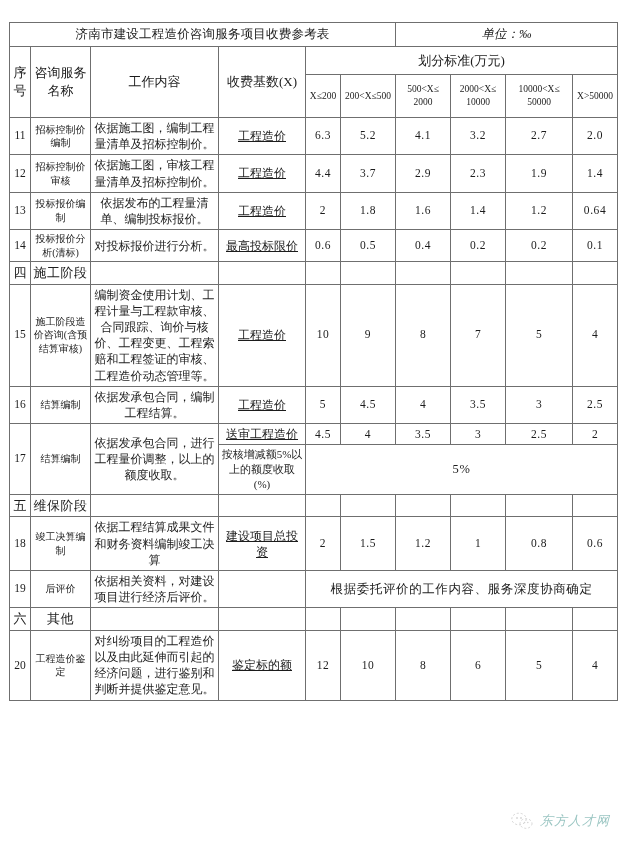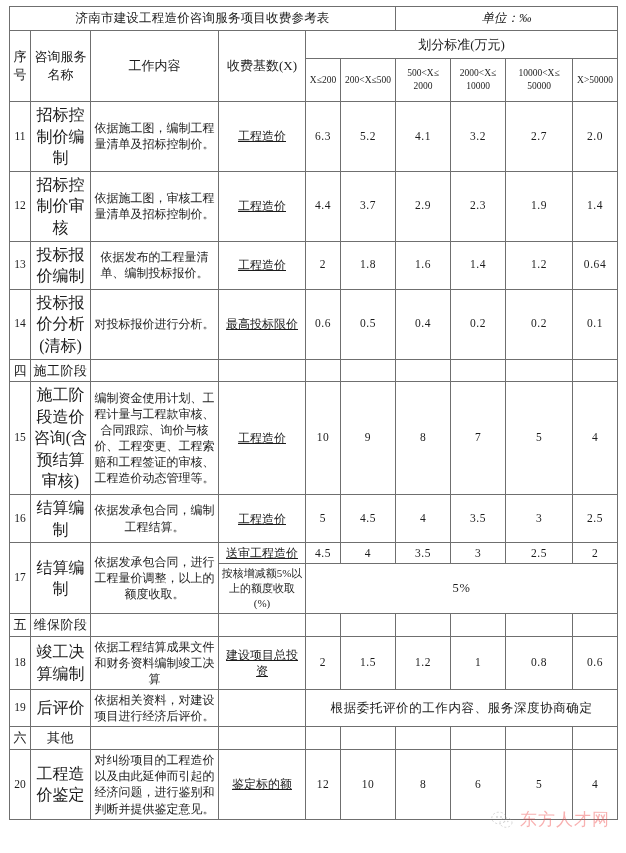--- a/index.html
+++ b/index.html
@@ -18,20 +18,21 @@
   #sheet {
     position: absolute;
     left: 9px;
     top: 6px;
     width: 608px;
   }
   table.fee {
     border-collapse: collapse;
     width: 608px;
     table-layout: fixed;
+    margin-top: 16px;
   }
   table.fee td, table.fee th {
     border: 1px solid #6f6f6f;
     text-align: center;
     vertical-align: middle;
     font-weight: normal;
     padding: 2px 2px;
     line-height: 1.35;
     color: #1c1c1c;
   }
@@ -79,21 +80,21 @@
     line-height: 1.25;
     font-family: "Liberation Serif", serif;
   }
   td.seq { font-size: 11.5px; }
   td.section-seq { font-size: 13px; }
   td.section-name {
     font-size: 13px;
     letter-spacing: 0.5px;
   }
   td.name {
-    font-size: 16px;
+    font-size: 10px;
     line-height: 1.4;
   }
   td.work {
     font-size: 12px;
     line-height: 1.4;
     text-align: center;
   }
   td.base {
     font-size: 12px;
     line-height: 1.4;
@@ -119,24 +120,25 @@
     position: absolute;
     right: 16px;
     bottom: 22px;
     display: flex;
     align-items: center;
     gap: 7px;
     opacity: 0.42;
     pointer-events: none;
   }
   #watermark .wm-text {
-    font-size: 17px;
-    color: #ef4444;
+    font-size: 13px;
+    color: #0f766e;
     letter-spacing: 1px;
     font-family: "Liberation Sans", sans-serif;
+    font-style: italic;
   }
   #watermark svg { display: block; }
 </style>
 </head>
 <body>
 
 <div id="sheet">
   <table class="fee">
     <colgroup>
       <col class="c-seq">

